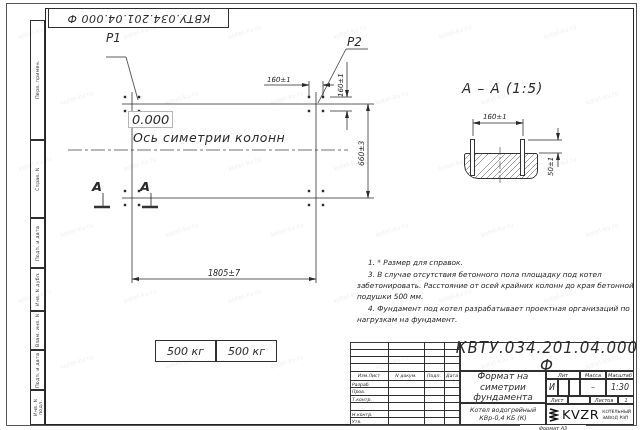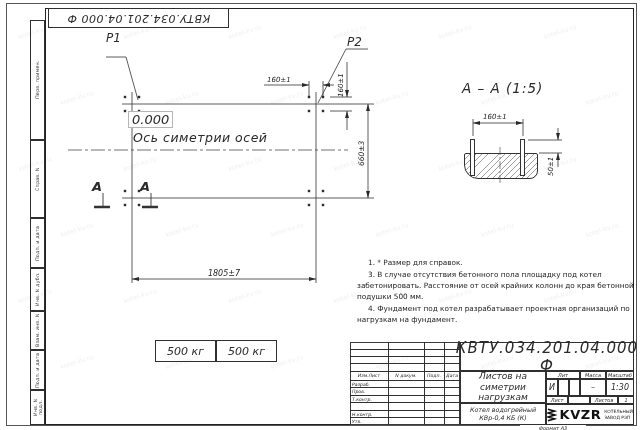--- a/index.html
+++ b/index.html
@@ -9,21 +9,21 @@
   .it{font-style:italic;}
   .ctr{display:flex;align-items:center;justify-content:center;text-align:center;}
   .frame{border:1.5px solid #222;}
   .thin{border:1px solid #3a3a3a;}
   .cell{border:1px solid #2f2f2f;box-sizing:border-box;}
   .vtext{writing-mode:vertical-rl;transform:rotate(180deg);
          font-size:4.8px;letter-spacing:.2px;color:#333;}
   .dim{font-size:7px;font-style:italic;color:#222;white-space:nowrap;}
   .rot{transform:rotate(-90deg);transform-origin:left top;}
   .note{margin:0 0 1px 0;text-indent:11px;font-size:7.3px;line-height:1.52;
-        color:#222;}
+        font-style:italic;color:#222;}
   .tbl-line{position:absolute;background:#2f2f2f;}
   .lbl{font-size:4.6px;font-style:italic;color:#222;white-space:nowrap;}
   .wm{position:absolute;font-size:6.5px;color:rgba(140,128,110,.8);opacity:.16;
       transform:rotate(-18deg);white-space:nowrap;pointer-events:none;}
   svg{display:block;}
 </style>
 </head>
 <body>
 
 <div id="wm-layer" class="abs" style="left:0;top:0;width:644px;height:430px;">
@@ -160,21 +160,21 @@
   </g>
 </svg>
 
 <div class="abs it" style="left:106px;top:31px;font-size:12px;">P1</div>
 <div class="abs it" style="left:347px;top:35px;font-size:12px;">P2</div>
 <div class="abs dim" style="left:267px;top:76px;">160±1</div>
 <div class="abs dim rot" style="left:337px;top:97px;">160±1</div>
 <div class="abs dim rot" style="left:357px;top:166px;font-size:7.5px;">660±3</div>
 <div class="abs dim ctr" style="left:194px;top:269px;width:60px;font-size:8px;">1805±7</div>
 <div class="abs it" style="left:128px;top:111px;font-size:13px;border:1px solid #b5b5b5;padding:0 3px;background:#fff;">0.000</div>
-<div class="abs it" style="left:133px;top:130px;font-size:12.5px;letter-spacing:.5px;">Ось симетрии осей</div>
+<div class="abs it" style="left:133px;top:130px;font-size:12.5px;letter-spacing:.5px;">Ось симетрии колонн</div>
 <div class="abs it" style="left:92px;top:179px;font-size:13px;font-weight:bold;">А</div>
 <div class="abs it" style="left:140px;top:179px;font-size:13px;font-weight:bold;">А</div>
 
 <div class="abs" style="left:155px;top:317px;width:122px;height:45px;">
   <div class="abs cell ctr it" style="left:0;top:23px;width:61px;height:22px;font-size:11px;">500 кг</div>
   <div class="abs cell ctr it" style="left:61px;top:23px;width:61px;height:22px;font-size:11px;">500 кг</div>
 </div>
 
 <div class="abs it" style="left:462px;top:80px;font-size:13.5px;letter-spacing:1px;">А – А  (1:5)</div>
 <div class="abs" style="left:464px;top:153px;width:74px;height:26px;border:1px solid #333;border-radius:2px 2px 8px 14px;
@@ -215,23 +215,23 @@
   <div class="abs lbl" style="left:2px;top:54.5px;">Т.контр.</div>
   <div class="abs lbl" style="left:2px;top:62px;"></div>
   <div class="abs lbl" style="left:2px;top:69.5px;">Н.контр.</div>
   <div class="abs lbl" style="left:2px;top:77px;">Утв.</div>
 
   <div class="abs cell ctr it" style="left:110px;top:0;width:174px;height:29px;">
     <span style="font-size:15px;letter-spacing:1px;">КВТУ.034.201.04.000  Ф</span>
   </div>
 
   <div class="abs cell ctr it" style="left:110px;top:29px;width:86px;height:32px;flex-direction:column;line-height:1.15;font-size:9px;">
-    <span>Листов на</span>
+    <span>Формат на</span>
     <span>симетрии</span>
-    <span>нагрузкам</span>
+    <span>фундамента</span>
   </div>
 
   <div class="abs cell ctr it" style="left:110px;top:61px;width:86px;height:22px;flex-direction:column;line-height:1.3;font-size:6.3px;">
     <span>Котел водогрейный</span>
     <span>КВр-0,4  КБ  (К)</span>
   </div>
 
   <div class="abs cell ctr lbl" style="left:196px;top:29px;width:34px;height:8px;font-size:5px;">Лит</div>
   <div class="abs cell ctr lbl" style="left:230px;top:29px;width:26px;height:8px;font-size:5px;">Масса</div>
   <div class="abs cell ctr lbl" style="left:256px;top:29px;width:28px;height:8px;font-size:5px;">Масштаб</div>
@@ -243,21 +243,21 @@
 
   <div class="abs cell ctr lbl" style="left:196px;top:54px;width:22px;height:8px;font-size:5px;">Лист</div>
   <div class="abs cell" style="left:218px;top:54px;width:22px;height:8px;"></div>
   <div class="abs cell ctr lbl" style="left:240px;top:54px;width:28px;height:8px;font-size:5px;">Листов</div>
   <div class="abs cell ctr lbl" style="left:268px;top:54px;width:16px;height:8px;font-size:5px;">1</div>
 
   <div class="abs cell" style="left:196px;top:62px;width:88px;height:21px;display:flex;align-items:center;justify-content:center;gap:3px;">
     <svg width="10" height="14" viewBox="0 0 10 14">
       <polyline points="1,1 8,3 1,5 8,7 1,9 8,11 1,13" fill="none" stroke="#111" stroke-width="1.6"></polyline>
     </svg>
-    <span style="font-weight:bold;font-size:13px;letter-spacing:.5px;color:#111;">KVZR</span>
+    <span style="font-weight:normal;font-size:13px;letter-spacing:.5px;color:#111;">KVZR</span>
     <span style="display:flex;flex-direction:column;font-size:4.4px;line-height:1.3;color:#222;">
       <span>КОТЕЛЬНЫЙ</span>
       <span>ЗАВОД РЭП</span>
     </span>
   </div>
 </div>
 
 <div class="abs ctr it" style="left:520px;top:424.5px;width:66px;height:6px;font-size:5px;background:#fff;">Формат А3</div>
 
 </body></html>

